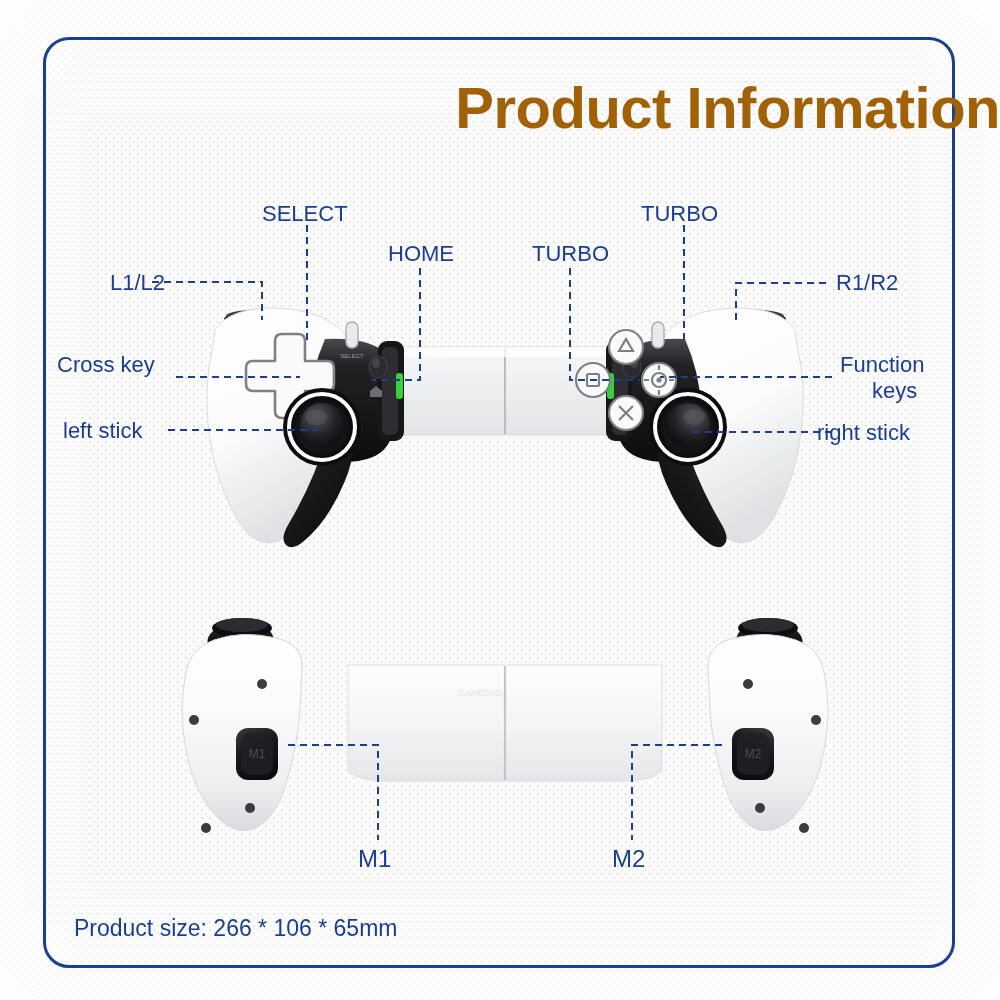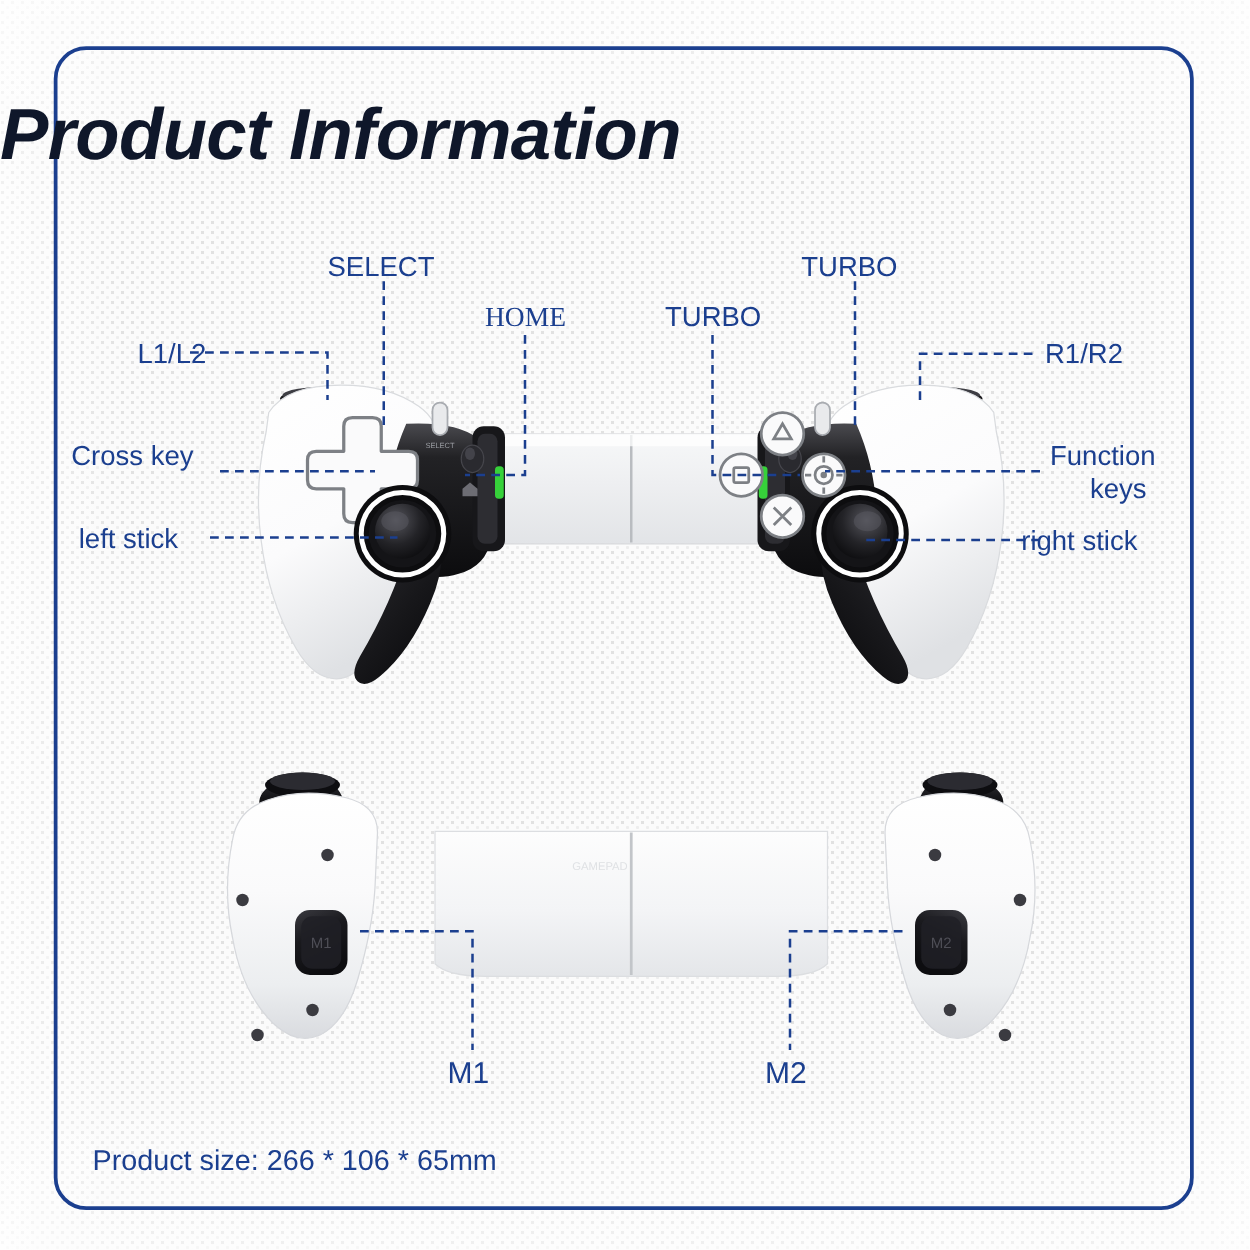--- a/index.html
+++ b/index.html
@@ -28,24 +28,23 @@
       linear-gradient(90deg, rgba(255,255,255,.5) 0%, rgba(255,255,255,0) 10%, rgba(255,255,255,0) 90%, rgba(255,255,255,.5) 100%);
     pointer-events:none;
   }
   
   #frame{
     position:absolute;left:43px;top:37px;width:912px;height:931px;
     border:3px solid #1b3f8f;border-radius:26px;box-sizing:border-box;
   }
   
   #title{
-    position:absolute;left:0;top:74px;width:1000px;text-align:left;
-    color:#0f172a;font-size:58px;font-weight:bold;letter-spacing:-0.5px;
+    position:absolute;left:0;top:74px;width:1000px;text-align:right;
+    color:#a16207;font-size:58px;font-weight:bold;letter-spacing:-0.5px;
     font-family:"Liberation Sans","DejaVu Sans",sans-serif;
-    font-style:italic;
   }
   
   .lbl{
     position:absolute;color:#1b3f8f;font-size:22px;line-height:25px;
     white-space:pre;font-family:"Liberation Sans","DejaVu Sans",sans-serif;
   }
   
   #footer{
     position:absolute;left:74px;top:915px;color:#1b3f8f;font-size:23px;
   }
@@ -335,21 +334,21 @@
 
     <path d="M722 745 H632 V840"></path>
   </g>
 </svg>
 
 <div id="frame"></div>
 
 <div id="title">Product Information</div>
 
 <div class="lbl" style="left:262px;top:201px;">SELECT</div>
-<div class="lbl" style="left:388px;top:241px;font-family:Liberation Serif, serif;">HOME</div>
+<div class="lbl" style="left:388px;top:241px;">HOME</div>
 <div class="lbl" style="left:532px;top:241px;">TURBO</div>
 <div class="lbl" style="left:641px;top:201px;">TURBO</div>
 
 <div class="lbl" style="left:82px;top:270px;margin-left:28px;">L1/L2</div>
 <div class="lbl" style="left:836px;top:270px;">R1/R2</div>
 
 <div class="lbl" style="left:57px;top:352px;">Cross key</div>
 <div class="lbl" style="left:63px;top:418px;">left stick</div>
 
 <div class="lbl" style="left:840px;top:352px;">Function</div>

